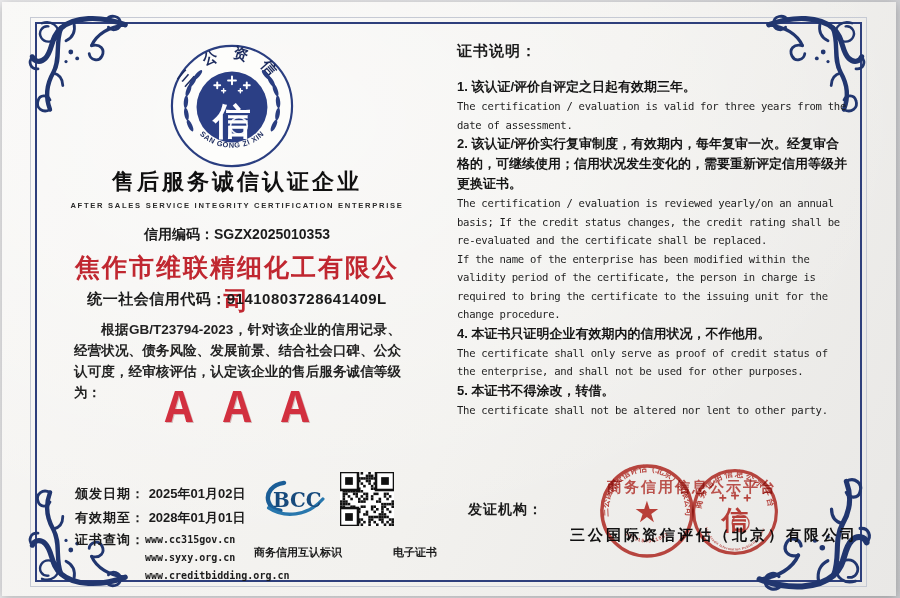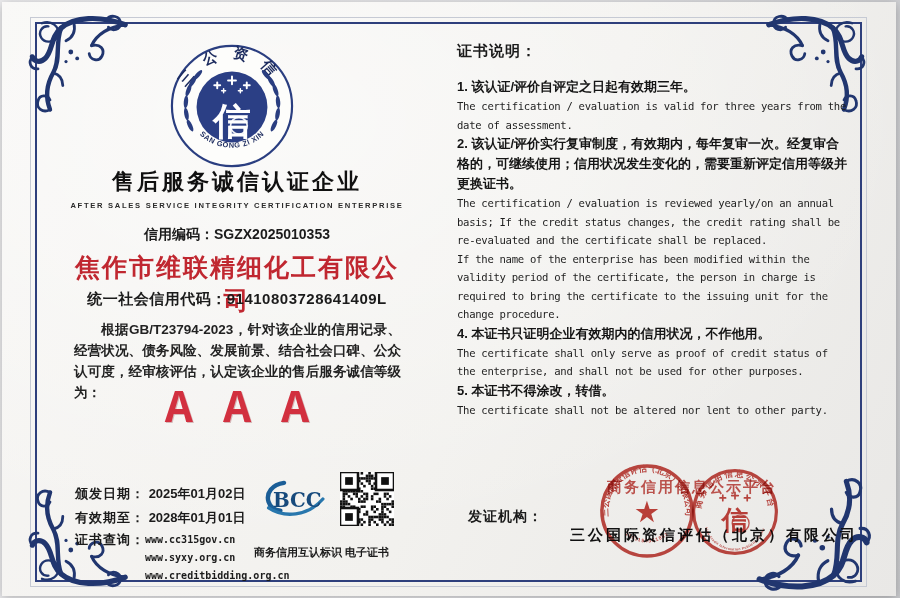--- a/index.html
+++ b/index.html
@@ -39,29 +39,29 @@
         letter-spacing:30px;text-indent:30px;color:#d2303f;
         text-shadow:1px 1px 0 rgba(120,0,10,.25);}
   .f-row{left:73px;font-size:13px;font-weight:700;white-space:nowrap;}
   .f-row .lbl{display:inline-block;width:70px;letter-spacing:1px;}
   .f-row .val{font-weight:700;}
   .urls{left:143px;font-family:"DejaVu Sans Mono", monospace;font-size:10px;
         font-weight:700;line-height:18px;}
   #bcc{left:260px;top:474px;width:66px;height:46px;}
   #bcc-cap{left:246px;top:543px;width:100px;text-align:center;font-size:11px;font-weight:700;}
   #qr{left:338px;top:470px;width:54px;height:54px;background:#fff;}
-  #qr-cap{left:338px;top:543px;width:54px;text-align:center;font-size:11px;font-weight:700;}
+  #qr-cap{left:338px;top:543px;width:54px;text-align:center;font-size:11px;font-weight:700;padding-left:48px;}
   
   #exp{left:455px;top:40px;width:394px;}
   #exp .hd{font-size:15px;font-weight:800;letter-spacing:1px;margin:0 0 16px 0;}
   #exp p{margin:0;}
   #exp .zh{font-size:13px;font-weight:700;line-height:20px;color:#151515;}
   #exp .en{font-family:"DejaVu Sans Mono", monospace;font-size:10.6px;line-height:18.5px;
            letter-spacing:-.3px;color:#1d1d1d;}
-  #issuer-lbl{left:466px;top:499px;font-size:14px;font-weight:700;letter-spacing:1px;margin-top:7px;}
+  #issuer-lbl{left:466px;top:499px;font-size:14px;font-weight:700;letter-spacing:1px;}
   #issuer-name{left:566px;top:524px;width:292px;text-align:center;font-size:15px;
            font-weight:700;letter-spacing:3px;color:#111;}
   .seal{mix-blend-mode:multiply;opacity:.92;}
   #seal-l{left:596px;top:460px;width:98px;height:98px;}
   #seal-r{left:686px;top:463px;width:94px;height:94px;}
   #seal-overlay{left:590px;top:476px;width:200px;text-align:center;font-size:15px;
            font-weight:700;letter-spacing:2px;color:#bf3a34;opacity:.85;
            mix-blend-mode:multiply;}
   .noptr{pointer-events:none;}
 </style>

